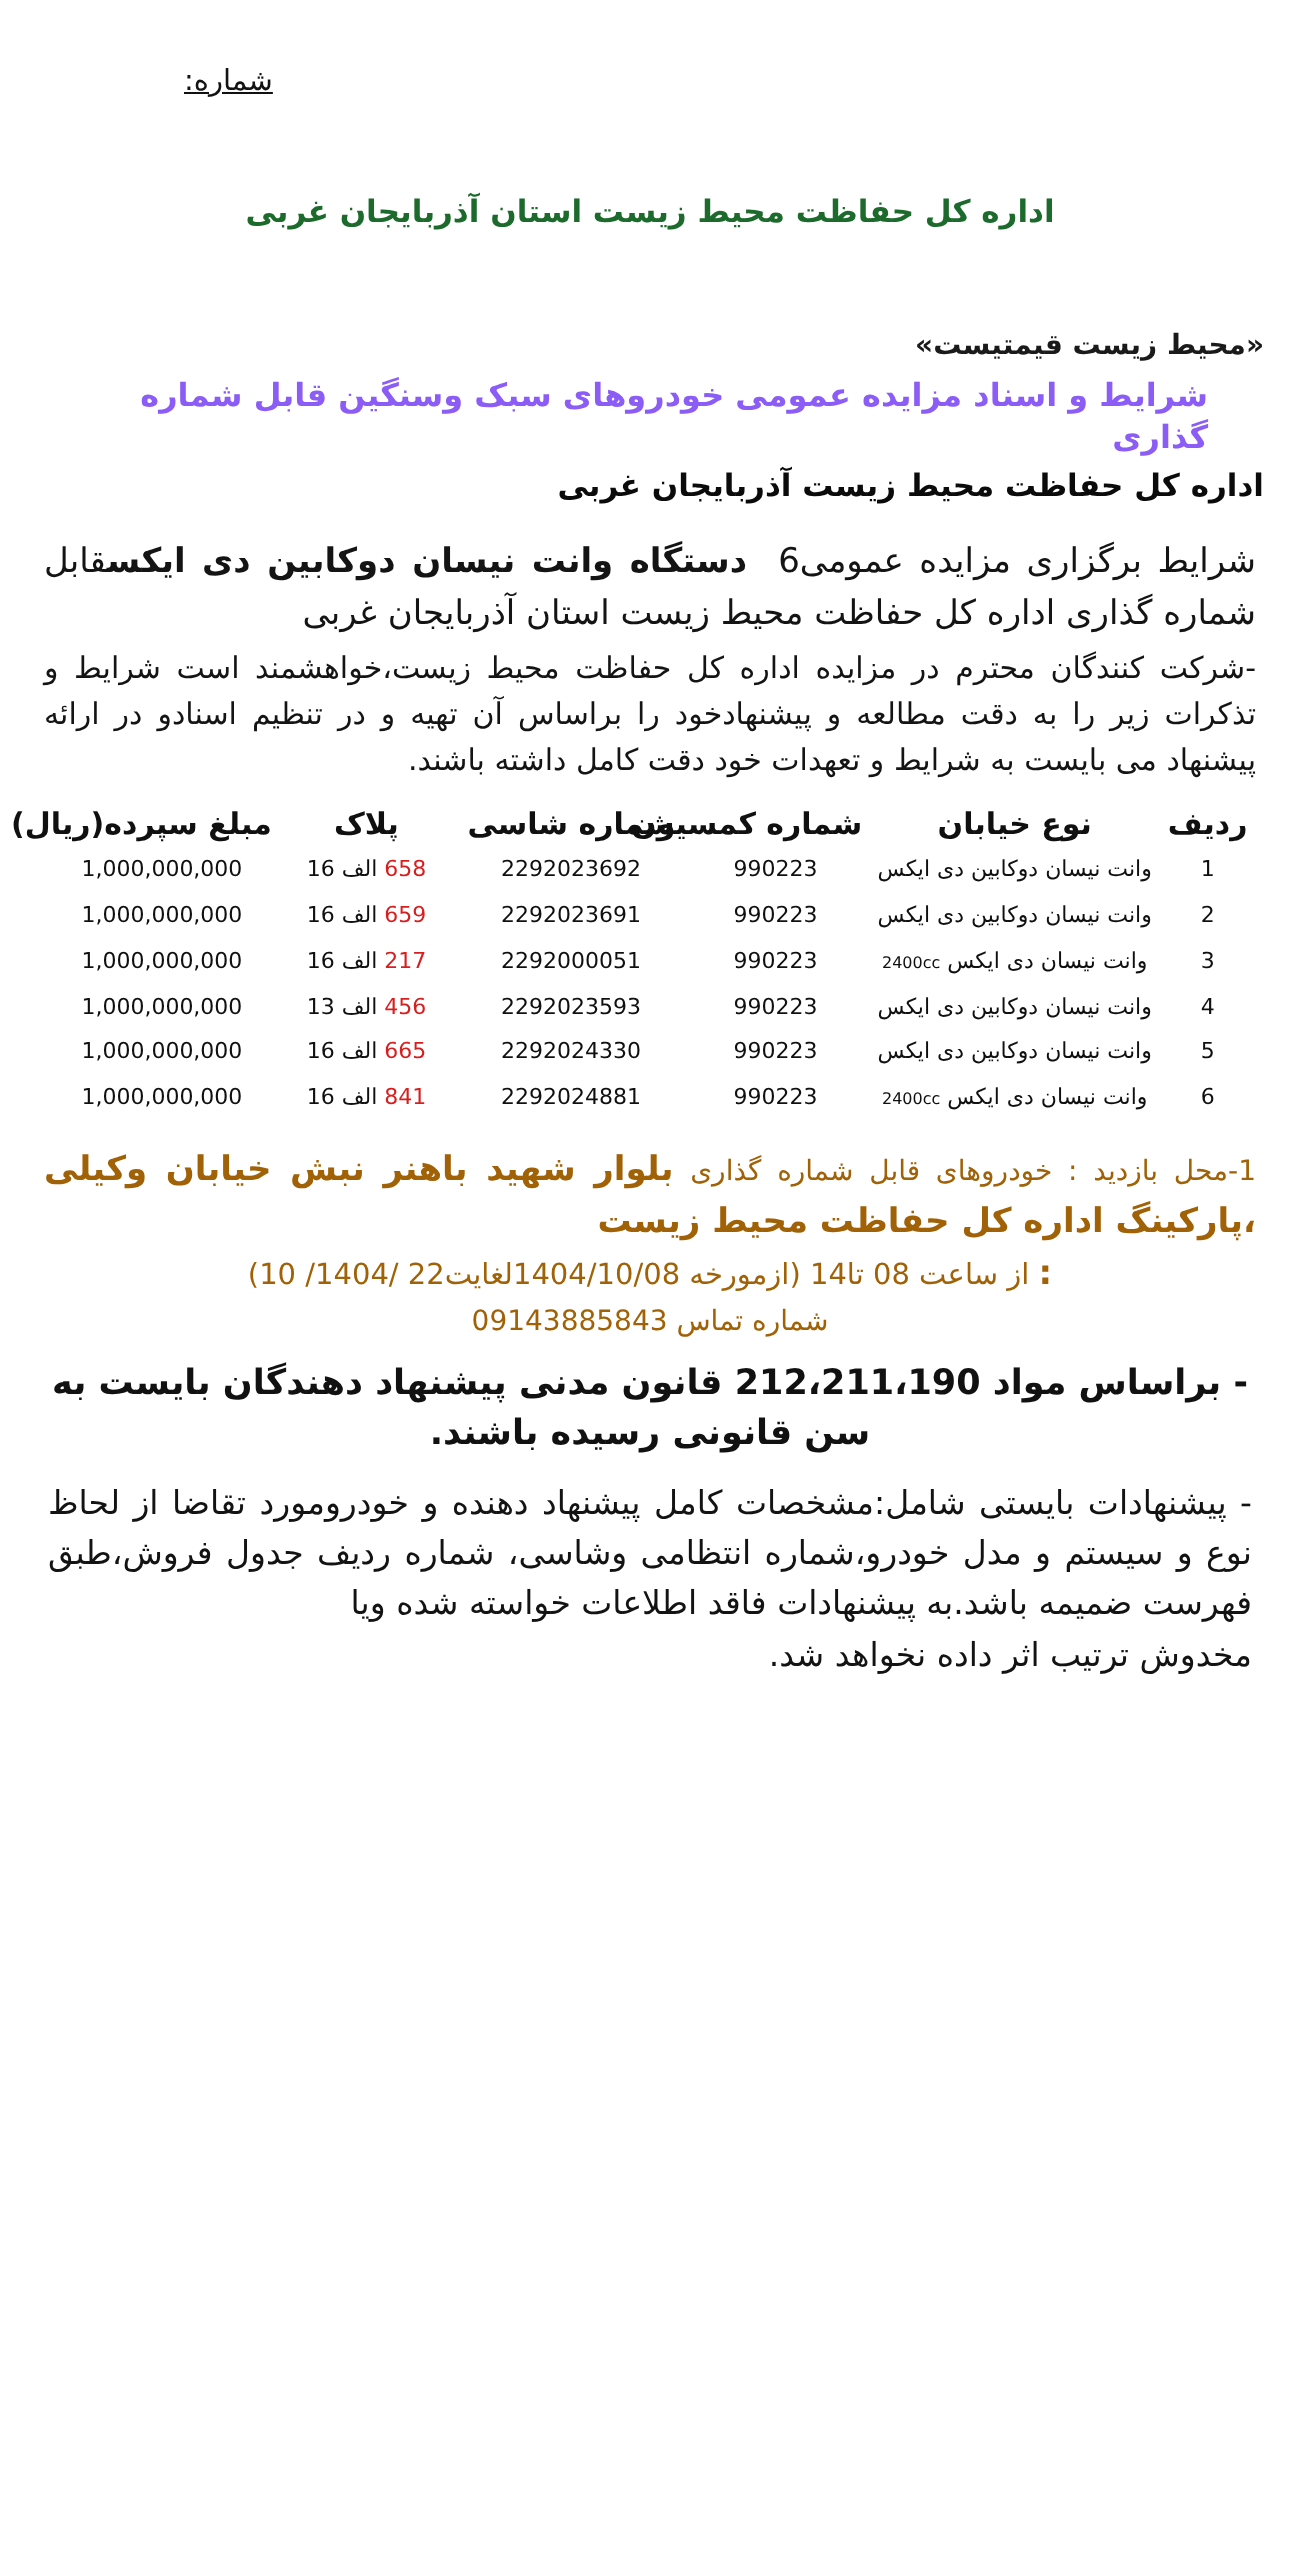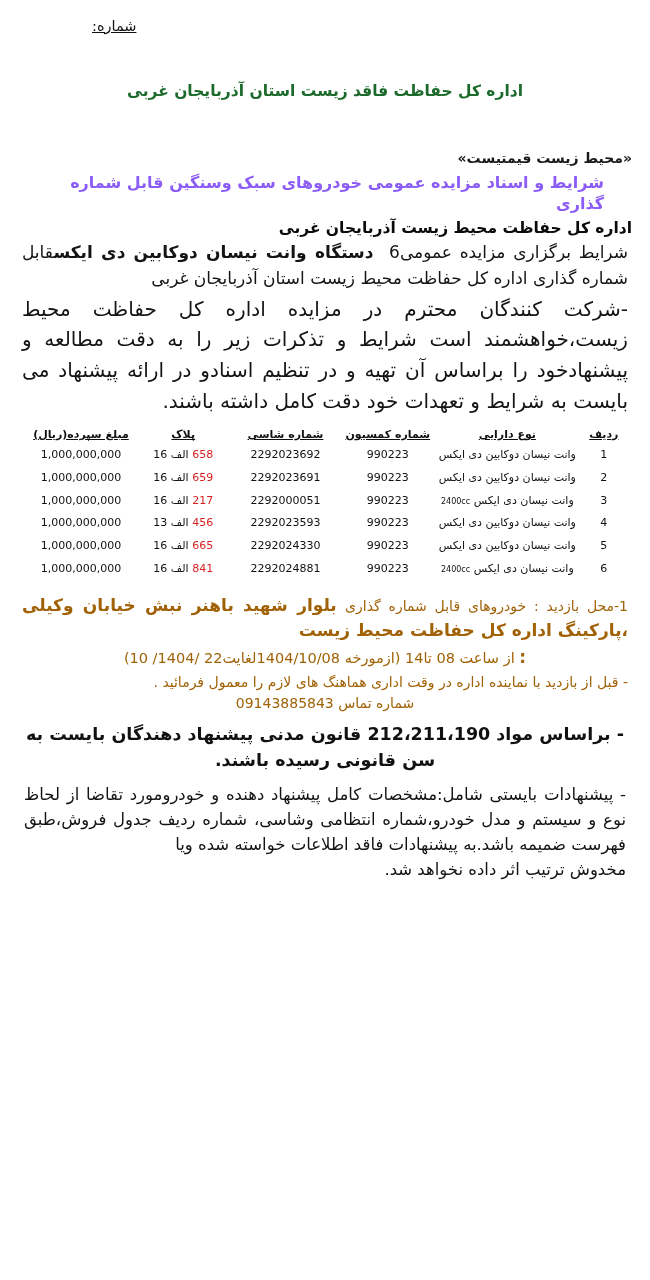--- a/index.html
+++ b/index.html
@@ -21,21 +21,21 @@
   .page {
     width: 650px;
     height: 1280px;
     box-sizing: border-box;
     padding: 0 18px;
     position: relative;
   }
 
   
   .letterhead {
-    padding-top: 14px;
+    padding-top: 29px;
     text-align: left;
     padding-left: 74px;
     text-decoration: underline;
   }
   .letterhead .lh-line {
     font-size: 14.5px;
     line-height: 1.72;
     color: #131313;
     direction: rtl;
     text-align: left;
@@ -73,60 +73,60 @@
   }
   .heading-block .sub-line {
     font-size: 15.5px;
     font-weight: 700;
     color: #0b0b0b;
     margin-top: 2px;
   }
 
   
   .intro {
+    margin-top: 14px;
     font-size: 17px;
     line-height: 1.55;
     text-align: justify;
     text-align-last: right;
     color: #141414;
     padding: 0 4px;
   }
   .intro .b {
     font-weight: 700;
   }
   .intro-p2 {
     margin-top: 2px;
-    font-size: 20px;
+    font-size: 15px;
     line-height: 1.54;
     text-align: justify;
     text-align-last: right;
     color: #141414;
     padding: 0 4px;
   }
 
   
   .tbl-wrap {
     margin-top: 10px;
     padding: 0 6px;
   }
   table.auction {
     width: 100%;
     border-collapse: collapse;
     table-layout: fixed;
     direction: rtl;
   }
   table.auction th {
-    font-size: 11px;
+    font-size: 15px;
     font-weight: 700;
     color: #101010;
     padding: 1px 2px 3px 2px;
     text-align: center;
     vertical-align: bottom;
     white-space: nowrap;
-    text-decoration: underline;
   }
   table.auction td {
     font-size: 11px;
     color: #101010;
     padding: 4px 2px;
     text-align: center;
     vertical-align: top;
   }
   .col-radif  { width: 7%; }
   .col-type   { width: 25%; }
@@ -186,40 +186,40 @@
 </style>
 </head>
 <body>
 
 <div class="page">
 
   <div class="letterhead">
     <div class="lh-line">شماره:</div>
   </div>
 
-  <div class="org-title">اداره کل حفاظت فاقد زیست استان آذربایجان غربی</div>
+  <div class="org-title">اداره کل حفاظت محیط زیست استان آذربایجان غربی</div>
 
   <div class="heading-block">
     <div class="quote-line">«محیط زیست قیمتیست»</div>
     <div class="main-line">شرایط و اسناد مزایده عمومی خودروهای سبک وسنگین قابل شماره گذاری</div>
     <div class="sub-line">اداره کل حفاظت محیط زیست آذربایجان غربی</div>
   </div>
 
   <div class="intro">
     <span>شرایط  برگزاری  مزایده عمومی</span><span>6</span>&nbsp;&nbsp;<span class="b">دستگاه وانت  نیسان دوکابین دی ایکس</span><span>قابل شماره  گذاری  اداره  کل  حفاظت  محیط زیست استان آذربایجان غربی</span>
   </div>
 
   <div class="intro-p2">-شرکت کنندگان محترم در مزایده اداره کل حفاظت محیط زیست،خواهشمند است شرایط و تذکرات زیر را به دقت مطالعه و پیشنهادخود را براساس آن تهیه و در تنظیم اسنادو در ارائه پیشنهاد می بایست به شرایط و تعهدات خود دقت کامل داشته باشند.</div>
 
   <div class="tbl-wrap">
     <table class="auction">
       <thead>
         <tr>
           <th class="col-radif">ردیف</th>
-          <th class="col-type">نوع دارایی</th>
+          <th class="col-type">نوع خیابان</th>
           <th class="col-komis">شماره کمسیون</th>
           <th class="col-chassis">شماره شاسی</th>
           <th class="col-plate">پلاک</th>
           <th class="col-deposit">مبلغ سپرده(ریال)</th>
         </tr>
       </thead>
       <tbody>
           <tr>
             <td class="c-radif">1</td>
             <td class="c-type">وانت نیسان دوکابین دی ایکس</td>
@@ -273,23 +273,20 @@
   </div>
 
   <div class="sec sec-visit">
     <span class="nm">1-محل بازدید : خودروهای قابل شماره گذاری</span>
     <span class="b">بلوار شهید باهنر نبش خیابان وکیلی ،پارکینگ اداره کل حفاظت محیط زیست</span>
   </div>
   <div class="sec sec-time">
     <span class="bb">:</span>
     <span>از ساعت 08 تا14 (ازمورخه 1404/10/08لغایت22 /1404/ 10)</span>
   </div>
-  <div class="sec sec-note">
-    <span>- قبل از بازدید با نماینده اداره در وقت اداری هماهنگ های لازم را معمول فرمائید .</span>
-  </div>
   <div class="sec sec-phone">
     <span>شماره تماس</span>
     <span>09143885843</span>
   </div>
 
   <div class="sec-law">-   براساس  مواد 212،211،190 قانون  مدنی  پیشنهاد  دهندگان بایست به سن قانونی رسیده باشند.</div>
 
   <div class="sec-final">
     <span>- پیشنهادات بایستی شامل:مشخصات کامل پیشنهاد دهنده و خودرومورد تقاضا از لحاظ نوع و سیستم و مدل خودرو،شماره انتظامی وشاسی، شماره ردیف جدول فروش،طبق فهرست ضمیمه باشد.به پیشنهادات فاقد اطلاعات خواسته شده ویا</span>
     <span class="last-line">مخدوش ترتیب اثر داده نخواهد شد.</span>

